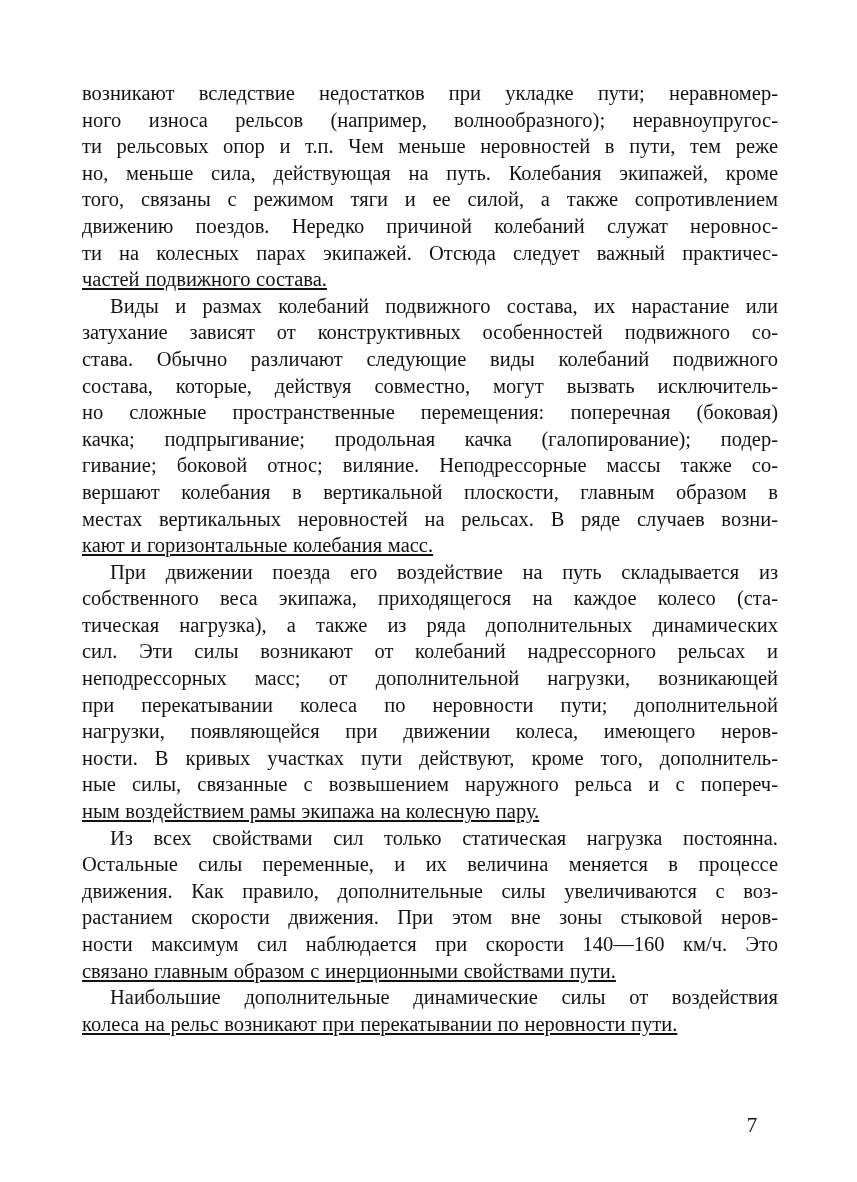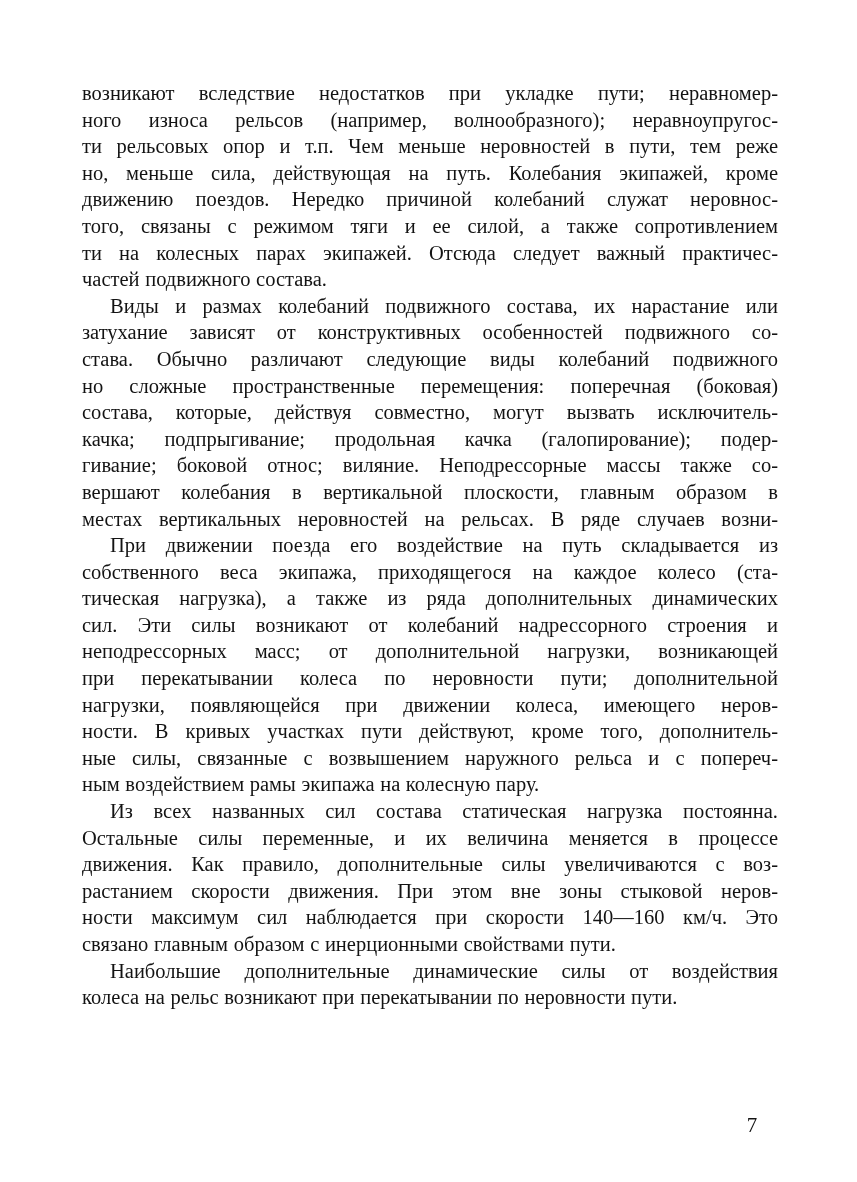--- a/index.html
+++ b/index.html
@@ -32,20 +32,21 @@
   .line {
     font-size: 20.5px;
     line-height: 26.6px;
     text-align: justify;
     text-align-last: justify;
     word-spacing: 0.5px;
   }
   .line.last {
     text-align: right;
     text-align-last: left;
+    text-decoration: underline;
   }
   .para.indent .line:first-child {
     text-indent: 28px;
   }
   .page-number {
     position: absolute;
     left: 740px;
     top: 1112px;
     width: 24px;
     font-size: 21px;
@@ -56,50 +57,51 @@
 </head>
 <body>
 
 <div class="page">
   <div class="text-block">
       <div class="para">
         <div class="line">возникают вследствие недостатков при укладке пути; неравномер-</div>
         <div class="line">ного износа рельсов (например, волнообразного); неравноупругос-</div>
         <div class="line">ти рельсовых опор и т.п. Чем меньше неровностей в пути, тем реже</div>
         <div class="line">но, меньше сила, действующая на путь. Колебания экипажей, кроме</div>
+        <div class="line">того, связаны с режимом тяги и ее силой, а также сопротивлением</div>
         <div class="line">движению поездов. Нередко причиной колебаний служат неровнос-</div>
-        <div class="line">того, связаны с режимом тяги и ее силой, а также сопротивлением</div>
         <div class="line">ти на колесных парах экипажей. Отсюда следует важный практичес-</div>
         <div class="line last">частей подвижного состава.</div>
       </div>
       <div class="para indent">
         <div class="line">Виды и размах колебаний подвижного состава, их нарастание или</div>
         <div class="line">затухание зависят от конструктивных особенностей подвижного со-</div>
         <div class="line">става. Обычно различают следующие виды колебаний подвижного</div>
+        <div class="line">состава, которые, действуя совместно, могут вызвать исключитель-</div>
         <div class="line">но сложные пространственные перемещения: поперечная (боковая)</div>
-        <div class="line">состава, которые, действуя совместно, могут вызвать исключитель-</div>
         <div class="line">качка; подпрыгивание; продольная качка (галопирование); подер-</div>
         <div class="line">гивание; боковой относ; виляние. Неподрессорные массы также со-</div>
         <div class="line">вершают колебания в вертикальной плоскости, главным образом в</div>
         <div class="line">местах вертикальных неровностей на рельсах. В ряде случаев возни-</div>
+        <div class="line last">кают и горизонтальные колебания масс.</div>
       </div>
       <div class="para indent">
         <div class="line">При движении поезда его воздействие на путь складывается из</div>
         <div class="line">собственного веса экипажа, приходящегося на каждое колесо (ста-</div>
         <div class="line">тическая нагрузка), а также из ряда дополнительных динамических</div>
-        <div class="line">сил. Эти силы возникают от колебаний надрессорного строения и</div>
+        <div class="line">сил. Эти силы возникают от колебаний надрессорного рельсах и</div>
         <div class="line">неподрессорных масс; от дополнительной нагрузки, возникающей</div>
         <div class="line">при перекатывании колеса по неровности пути; дополнительной</div>
         <div class="line">нагрузки, появляющейся при движении колеса, имеющего неров-</div>
         <div class="line">ности. В кривых участках пути действуют, кроме того, дополнитель-</div>
         <div class="line">ные силы, связанные с возвышением наружного рельса и с попереч-</div>
         <div class="line last">ным воздействием рамы экипажа на колесную пару.</div>
       </div>
       <div class="para indent">
-        <div class="line">Из всех названных сил состава статическая нагрузка постоянна.</div>
+        <div class="line">Из всех свойствами сил только статическая нагрузка постоянна.</div>
         <div class="line">Остальные силы переменные, и их величина меняется в процессе</div>
         <div class="line">движения. Как правило, дополнительные силы увеличиваются с воз-</div>
         <div class="line">растанием скорости движения. При этом вне зоны стыковой неров-</div>
         <div class="line">ности максимум сил наблюдается при скорости 140—160 км/ч. Это</div>
         <div class="line last">связано главным образом с инерционными свойствами пути.</div>
       </div>
       <div class="para indent">
         <div class="line">Наибольшие дополнительные динамические силы от воздействия</div>
         <div class="line last">колеса на рельс возникают при перекатывании по неровности пути.</div>
       </div>

